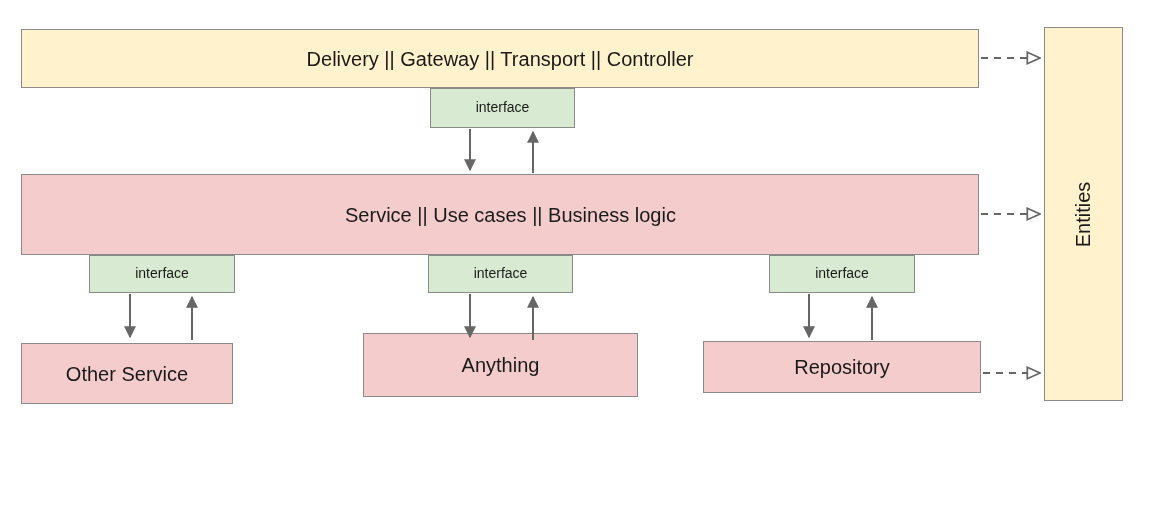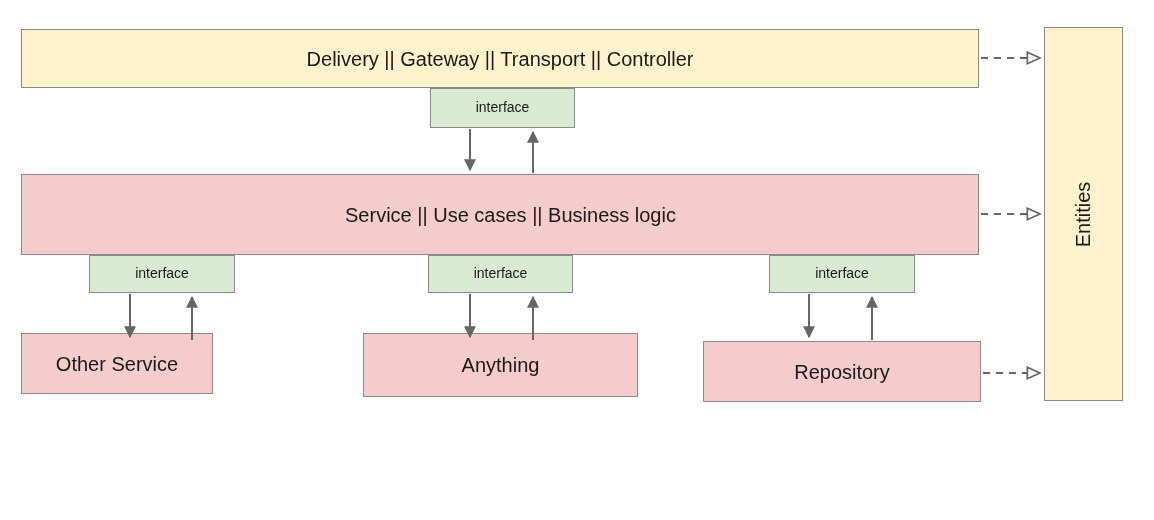--- a/index.html
+++ b/index.html
@@ -22,23 +22,23 @@
   .red{background:#f4cccc;}
   .green{background:#d9ead3;}
   .lbl-big{font-size:20px;line-height:1.2;}
   .lbl-small{font-size:14px;line-height:1.1;}
   #delivery-box{left:21px;top:29px;width:958px;height:59px;z-index:1;}
   #interface-top{left:430px;top:88px;width:145px;height:40px;z-index:2;}
   #service-box{left:21px;top:174px;width:958px;height:81px;z-index:1;padding-left:21px;}
   #interface-left{left:89px;top:255px;width:146px;height:38px;z-index:2;}
   #interface-mid{left:428px;top:255px;width:145px;height:38px;z-index:2;}
   #interface-right{left:769px;top:255px;width:146px;height:38px;z-index:2;}
-  #other-service-box{left:21px;top:333px;width:192px;height:61px;}
+  #other-service-box{left:21px;top:343px;width:212px;height:61px;}
   #anything-box{left:363px;top:333px;width:275px;height:64px;}
-  #repository-box{left:703px;top:341px;width:278px;height:61px;}
+  #repository-box{left:703px;top:341px;width:278px;height:52px;}
   #entities-box{left:1044px;top:27px;width:79px;height:374px;}
   #entities-box .vlabel{
     transform:rotate(-90deg);
     white-space:nowrap;
     font-size:20px;
   }
   .notes{
     position:absolute;left:450px;top:410px;
     font-size:15px;line-height:24px;
     text-align:left;

